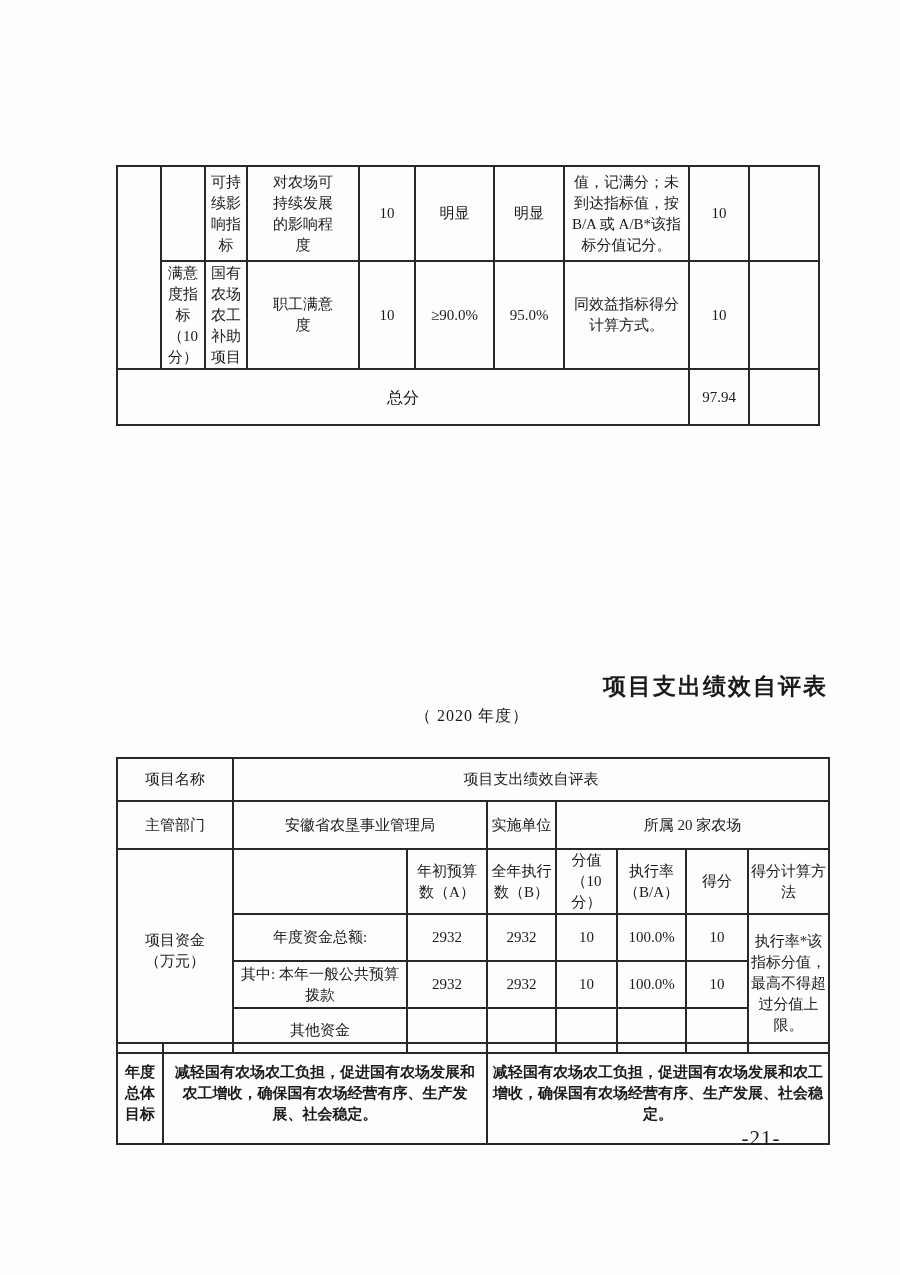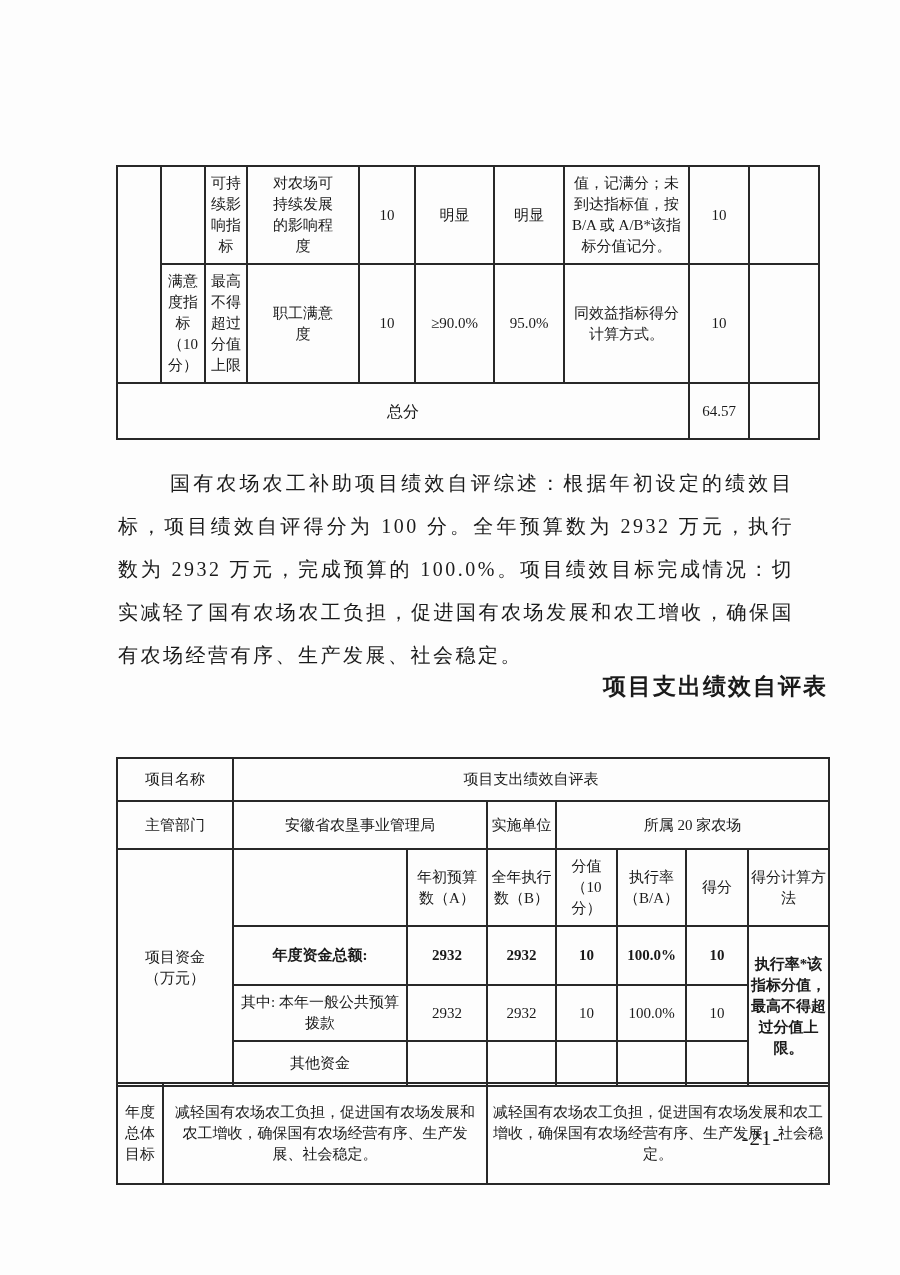--- a/index.html
+++ b/index.html
@@ -8,21 +8,21 @@
     position: relative; width: 900px; height: 1275px; margin: 0 auto;
     background: #fdfdfd; color: #1a1a1a;
     font-family: "Liberation Serif", "DejaVu Serif", serif;
     overflow: hidden;
   }
   table.tbl {
     position: absolute; border-collapse: collapse; table-layout: fixed;
   }
   table.tbl td {
     border: 2px solid #282828; text-align: center; vertical-align: middle;
-    font-size: 15px; line-height: 21px; padding: 6px 2px; overflow: hidden;
+    font-size: 15px; line-height: 21px; padding: 0 2px; overflow: hidden;
   }
   
   .top-table { left: 116px; top: 165px; width: 702px; }
   .top-table .r1 { height: 95px; }
   .top-table .r2 { height: 108px; }
   .top-table .r3 { height: 56px; }
   .top-table td.ind-name { padding: 1px 18px; }
   
   .summary {
     position: absolute; left: 118px; top: 462px; width: 676px;
@@ -37,24 +37,24 @@
   }
   .doc-subtitle {
     position: absolute; left: 116px; top: 705px; width: 712px;
     text-align: center; font-size: 16px; letter-spacing: 1px; line-height: 22px;
   }
   
   .bottom-table { left: 116px; top: 757px; width: 712px; }
   .bottom-table .rA { height: 43px; }
   .bottom-table .rB { height: 48px; }
   .bottom-table .rC { height: 47px; }
-  .bottom-table .rD { height: 59px; font-weight: bold; }
+  .bottom-table .rD { height: 47px; }
   .bottom-table .rE { height: 47px; }
   .bottom-table .rF { height: 45px; margin-left: 25px; }
-  .goal-table { left: 116px; top: 1082px; width: 712px; }
+  .goal-table { left: 116px; top: 1042px; width: 712px; font-weight: bold; }
   .goal-table .rG { height: 84px; }
   .goal-table td.goal-text { text-align: center; padding: 18px 4px; }
   .pre-line { white-space: pre-line; }
   .page-number {
     position: absolute; left: 716px; top: 1126px; width: 90px;
     text-align: center; font-size: 21px; letter-spacing: 1px;
   }
 </style>
 </head>
 <body>
@@ -82,40 +82,40 @@
       <td class="ind-name">对农场可持续发展的影响程度</td>
       <td>10</td>
       <td>明显</td>
       <td>明显</td>
       <td>值，记满分；未到达指标值，按 B/A 或 A/B*该指标分值记分。</td>
       <td>10</td>
       <td></td>
     </tr>
     <tr class="r2">
       <td>满意度指标（10分）</td>
-      <td>最高不得超过分值上限</td>
+      <td>国有农场农工补助项目</td>
       <td class="ind-name">职工满意度</td>
       <td>10</td>
       <td>≥90.0%</td>
       <td>95.0%</td>
       <td>同效益指标得分计算方式。</td>
       <td>10</td>
       <td></td>
     </tr>
     <tr class="r3">
       <td colspan="8" style="font-size:16px">总分</td>
-      <td>64.57</td>
+      <td>97.94</td>
       <td></td>
     </tr>
   </tbody>
     </table>
 
-  <div class="summary">国有农场农工补助项目绩效自评综述：根据年初设定的绩效目标，项目绩效自评得分为 100 分。全年预算数为 2932 万元，执行数为 2932 万元，完成预算的 100.0%。项目绩效目标完成情况：切实减轻了国有农场农工负担，促进国有农场发展和农工增收，确保国有农场经营有序、生产发展、社会稳定。</div>
 
   <div class="doc-title">项目支出绩效自评表</div>
+  <div class="doc-subtitle">（ 2020 年度）</div>
 
   <table class="tbl bottom-table">
     <colgroup>
       <col style="width:116px">
         <col style="width:174px">
         <col style="width:80px">
       <col style="width:69px">
         <col style="width:61px">
         <col style="width:69px">
       <col style="width:62px">

